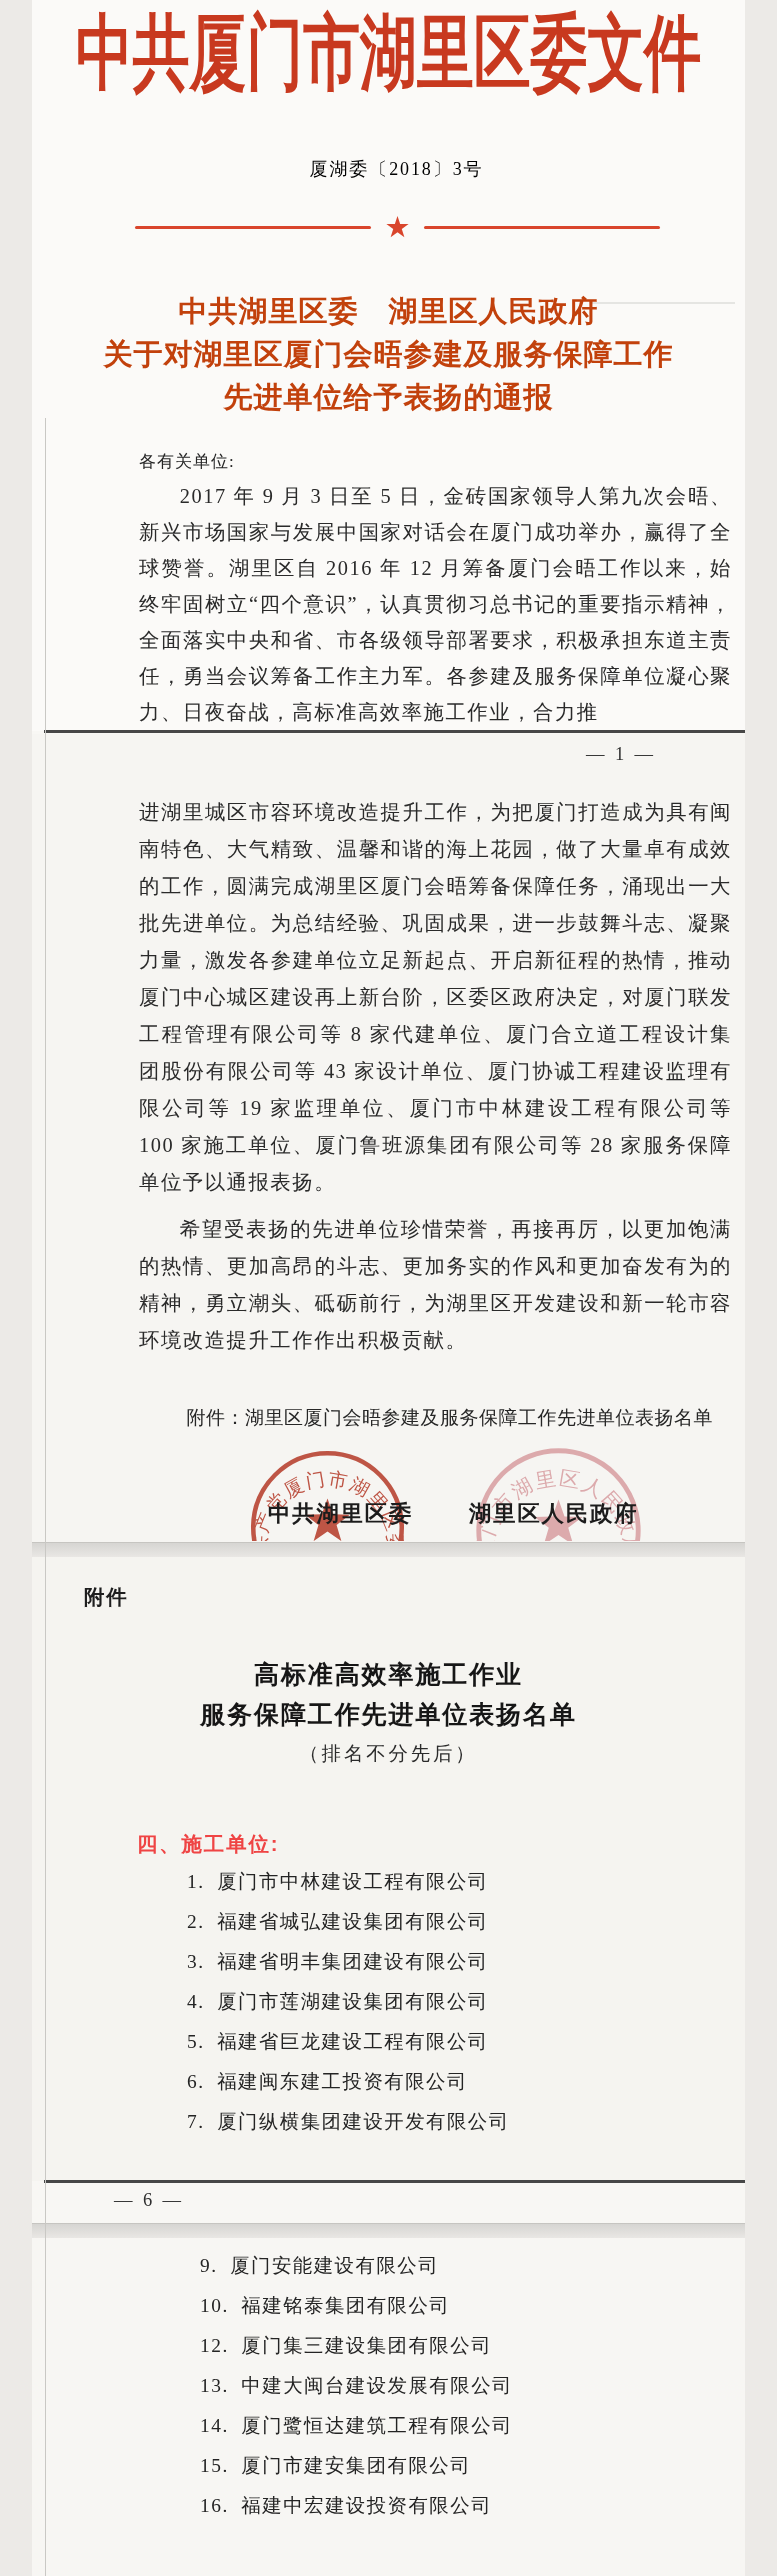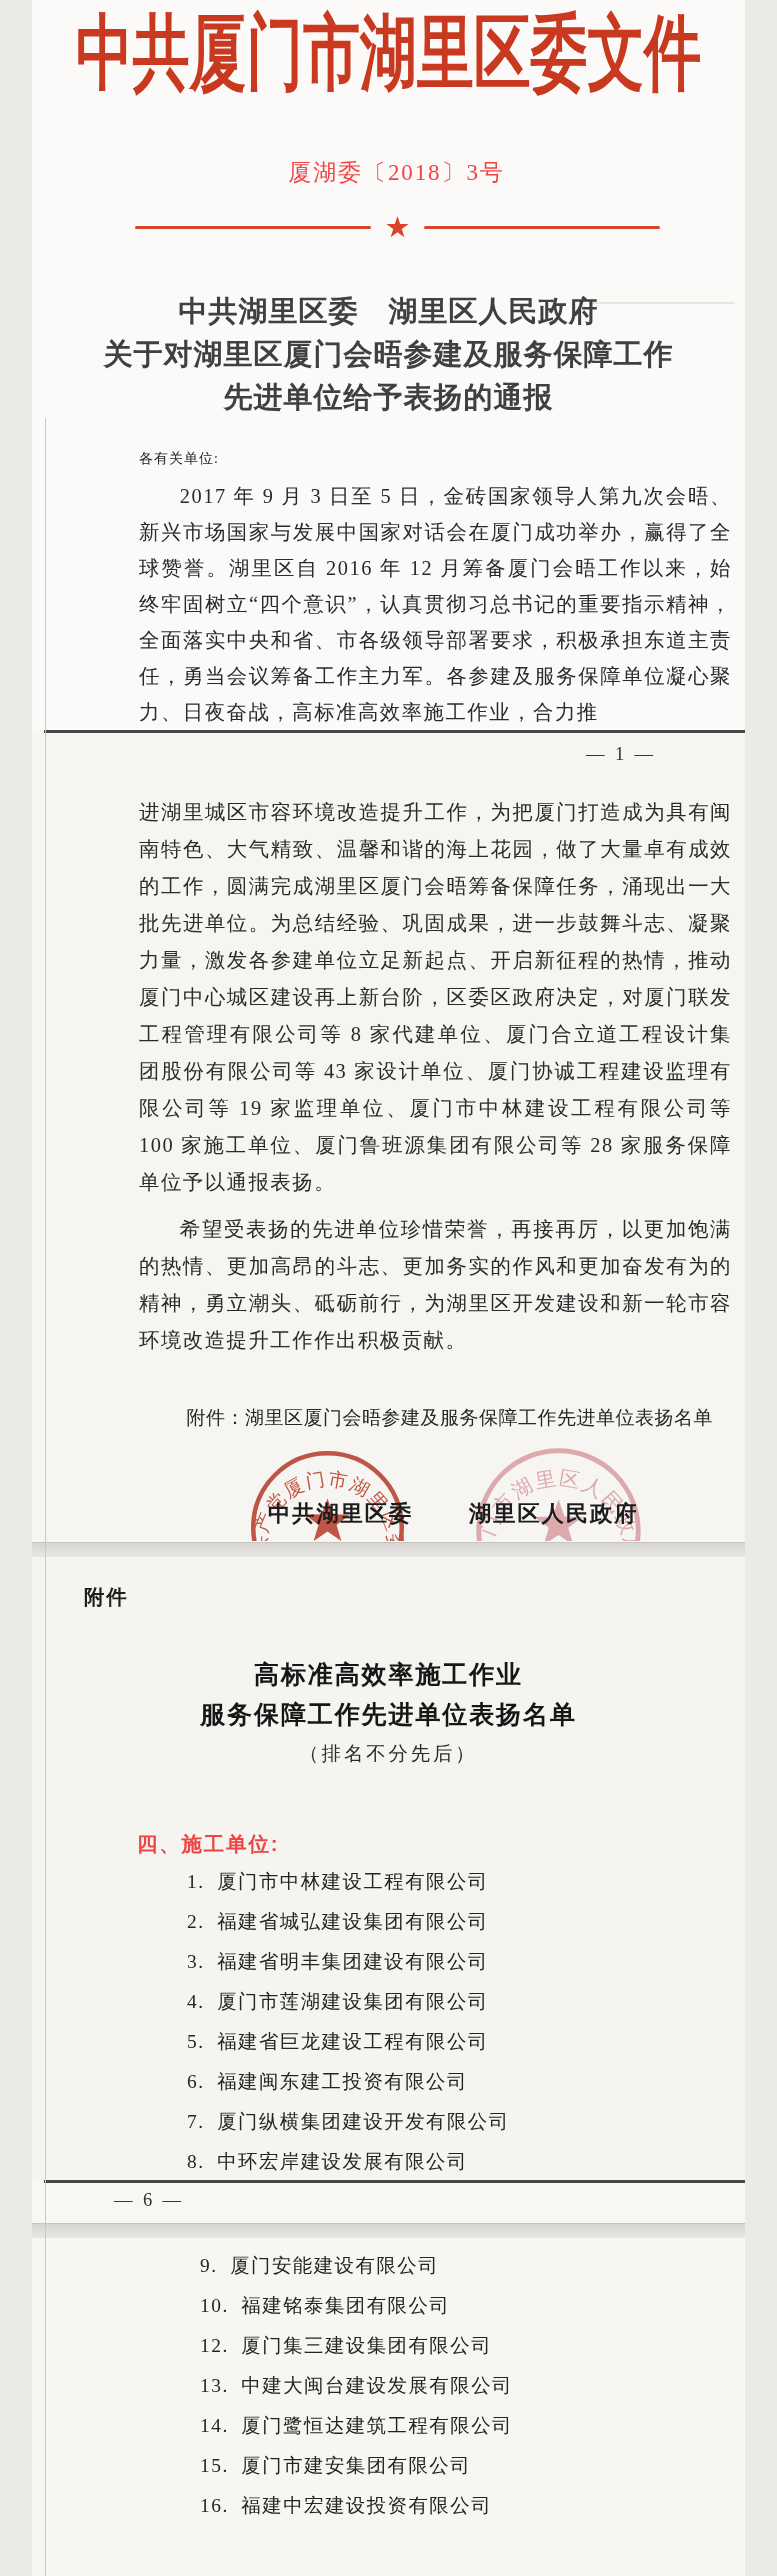--- a/index.html
+++ b/index.html
@@ -17,29 +17,29 @@
   .layer{position:absolute;z-index:2;}
   .page-edge-left{position:absolute;z-index:3;left:12.6px;top:418px;bottom:0;width:1.9px;background:#c9c8c4;}
 
   
   .red-title{
     top:23px;left:0;right:0;text-align:center;
     font-size:58px;font-weight:bold;color:#c8391f;
     letter-spacing:0px;line-height:62px;white-space:nowrap;
     transform:scale(0.98,1.42);transform-origin:50% 50%;
   }
-  .doc-number{top:157px;left:0;right:0;text-align:center;font-size:23px;letter-spacing:1.9px;color:#ef4444;margin-left:16px;}
+  .doc-number{top:157px;left:0;right:0;text-align:center;font-size:18px;letter-spacing:1.9px;color:#000000;margin-left:16px;}
   .star-rule{top:213px;left:103px;right:85px;display:flex;align-items:center;}
   .star-rule .rline{flex:1;height:3.9px;background:#d9452c;border-radius:1.9px;}
   .star-rule .star{color:#d9452c;font-size:29px;line-height:29px;margin:0 13.6px;font-family:"DejaVu Sans",sans-serif;}
 
   .artifact-line{top:302px;left:559px;right:9.7px;height:1.9px;background:#dcdbd8;opacity:.7;}
 
-  .title-block{top:290px;left:0;right:0;text-align:center;font-weight:bold;font-size:29px;line-height:43px;color:#404040;letter-spacing:1px;}
-  .salutation{top:450px;left:107px;font-size:14px;letter-spacing:1px;}
+  .title-block{top:290px;left:0;right:0;text-align:center;font-weight:bold;font-size:29px;line-height:43px;color:#c2410c;letter-spacing:1px;}
+  .salutation{top:450px;left:107px;font-size:17px;letter-spacing:1px;}
 
   .para{left:107px;width:593px;font-size:20.4px;line-height:37px;letter-spacing:1.5px;text-align:justify;color:#2a2a2a;}
   .indent{text-indent:2em;}
   .para1{top:478px;line-height:36px;}
   .para1b{top:794px;}
   .para2{top:1211px;}
 
   .sep-line{left:11.7px;right:0;height:2.9px;background:#474747;}
   .sep1{top:730px;}
   .sep2{top:2180px;}
@@ -146,21 +146,20 @@
   <div class="layer section-heading sans-bold">四、施工单位:</div>
 
   <div class="layer list list-a">
     <div class="row"><span class="num">1.</span><span>厦门市中林建设工程有限公司</span></div>
     <div class="row"><span class="num">2.</span><span>福建省城弘建设集团有限公司</span></div>
     <div class="row"><span class="num">3.</span><span>福建省明丰集团建设有限公司</span></div>
     <div class="row"><span class="num">4.</span><span>厦门市莲湖建设集团有限公司</span></div>
     <div class="row"><span class="num">5.</span><span>福建省巨龙建设工程有限公司</span></div>
     <div class="row"><span class="num">6.</span><span>福建闽东建工投资有限公司</span></div>
     <div class="row"><span class="num">7.</span><span>厦门纵横集团建设开发有限公司</span></div>
-    <div class="row"><span class="num">8.</span><span>中环宏岸建设发展有限公司</span></div>
   </div>
 
   <div class="layer sep-line sep2"></div>
   <div class="layer pagenum p6num">— 6 —</div>
   <div class="band band2"></div>
 
   <div class="layer list list-b">
     <div class="row"><span class="num">9.</span><span>厦门安能建设有限公司</span></div>
     <div class="row"><span class="num">10.</span><span>福建铭泰集团有限公司</span></div>
     <div class="row"><span class="num">12.</span><span>厦门集三建设集团有限公司</span></div>

